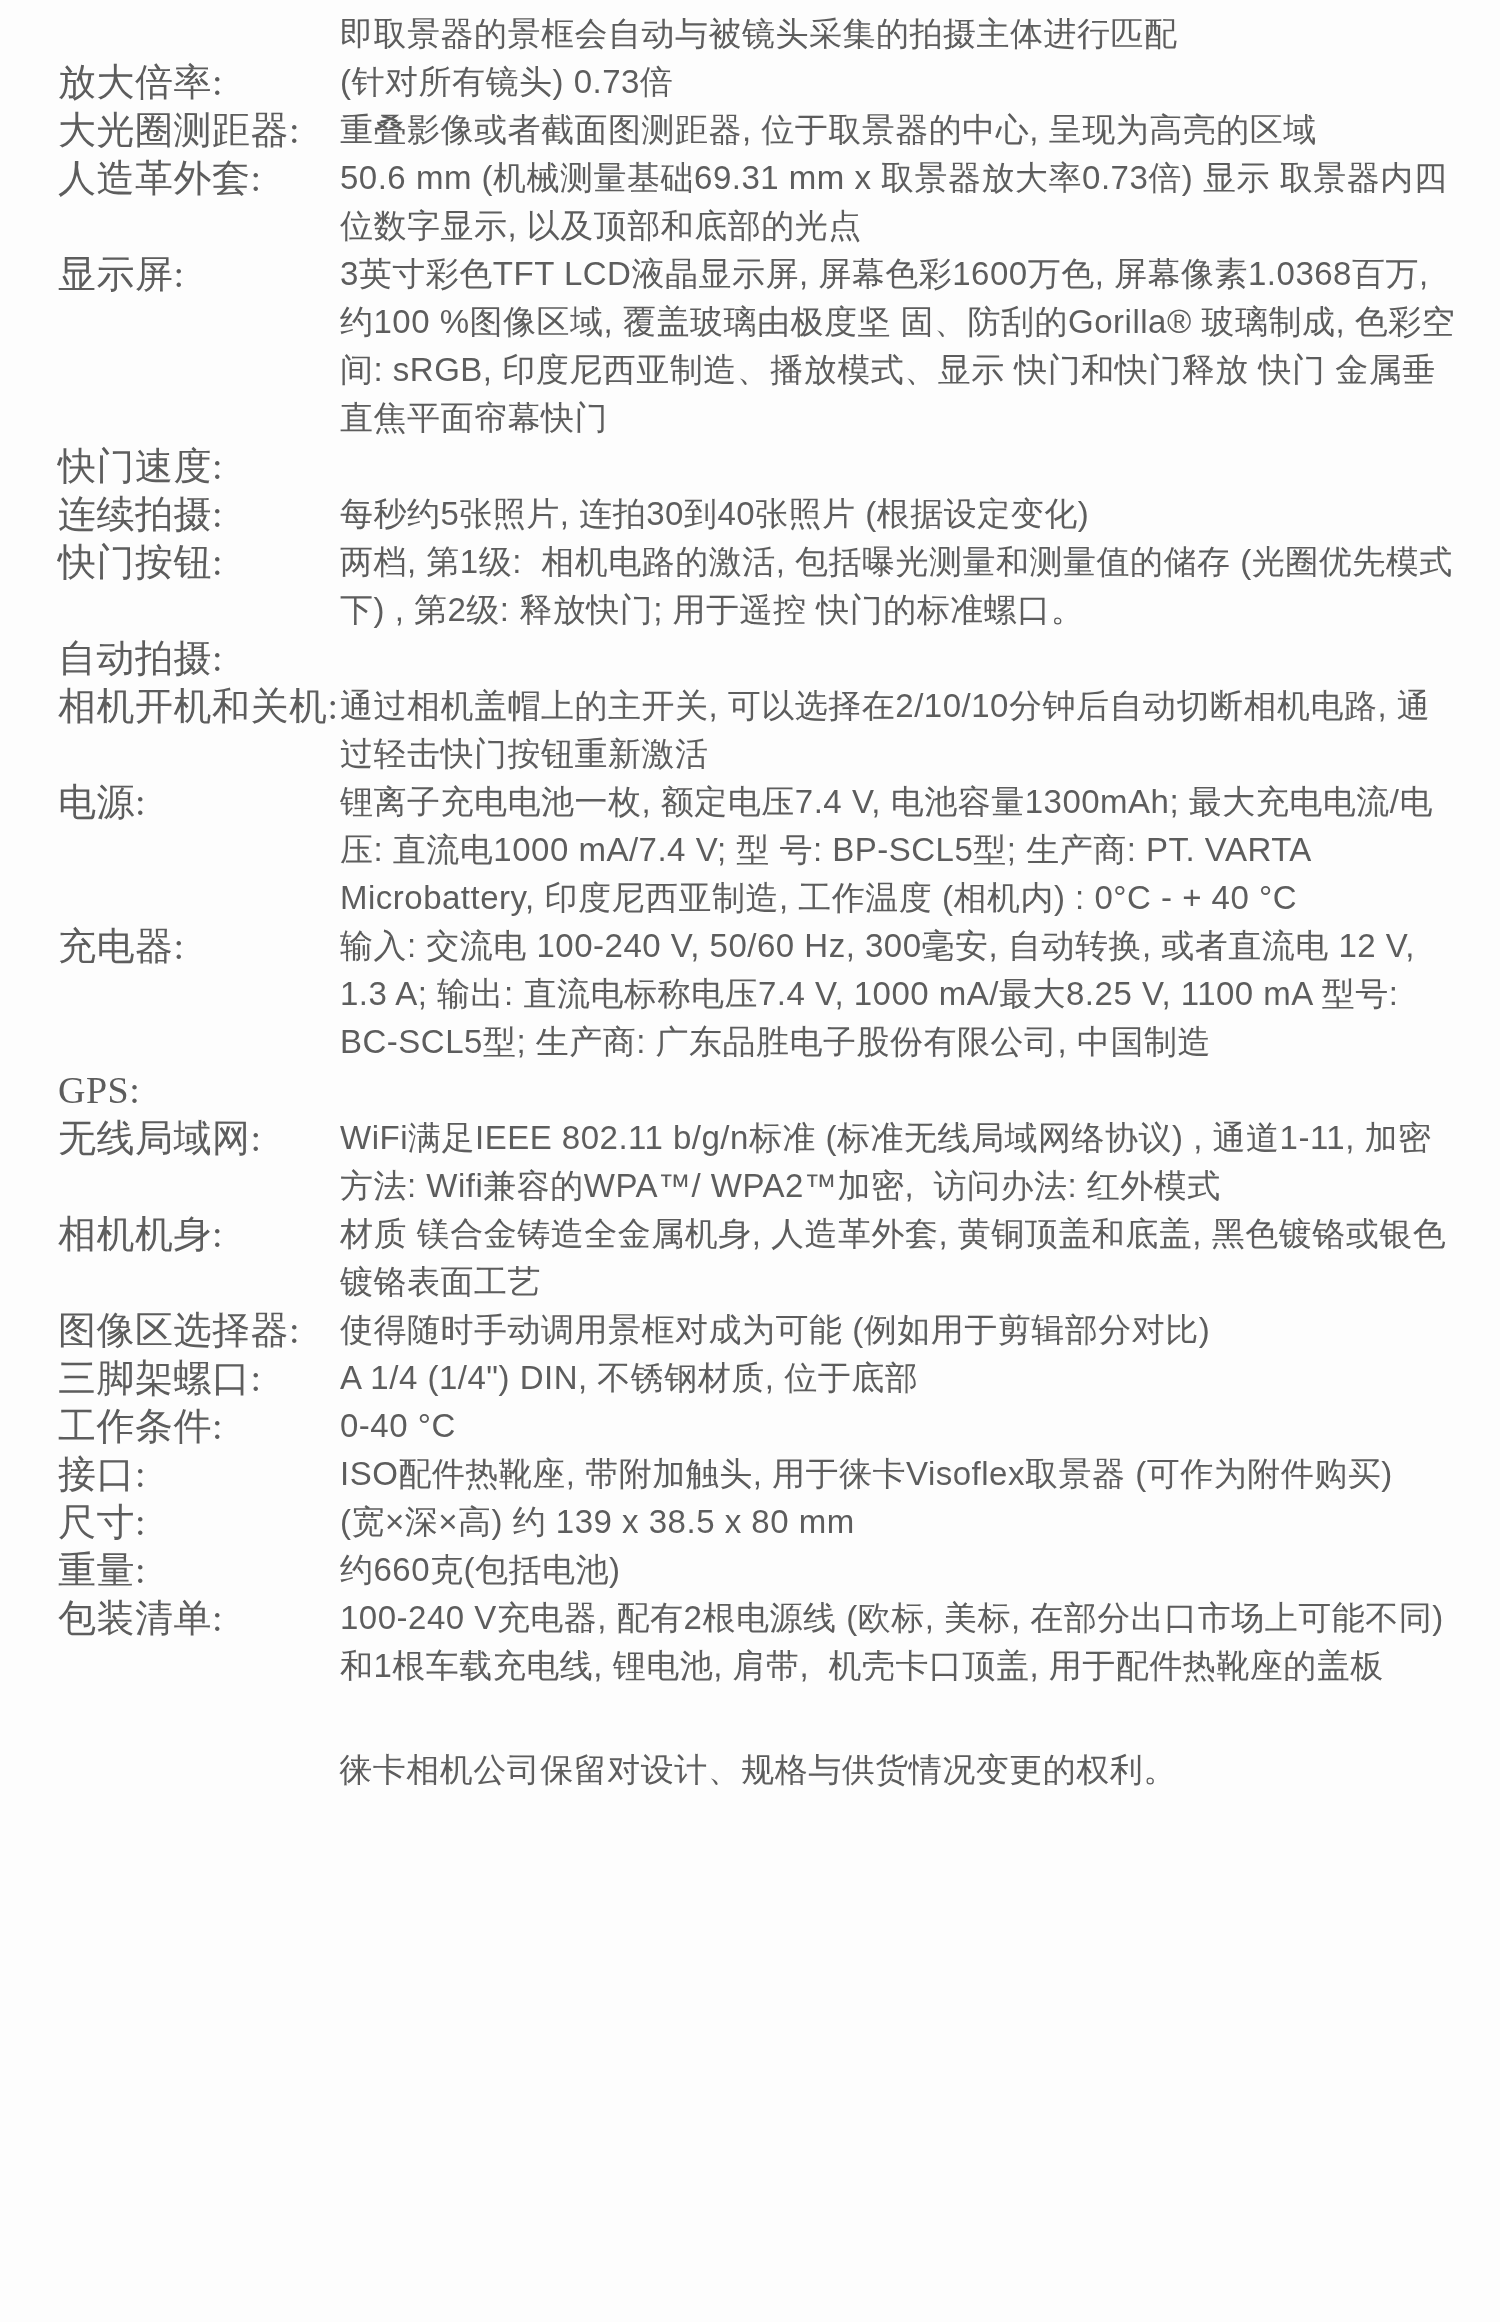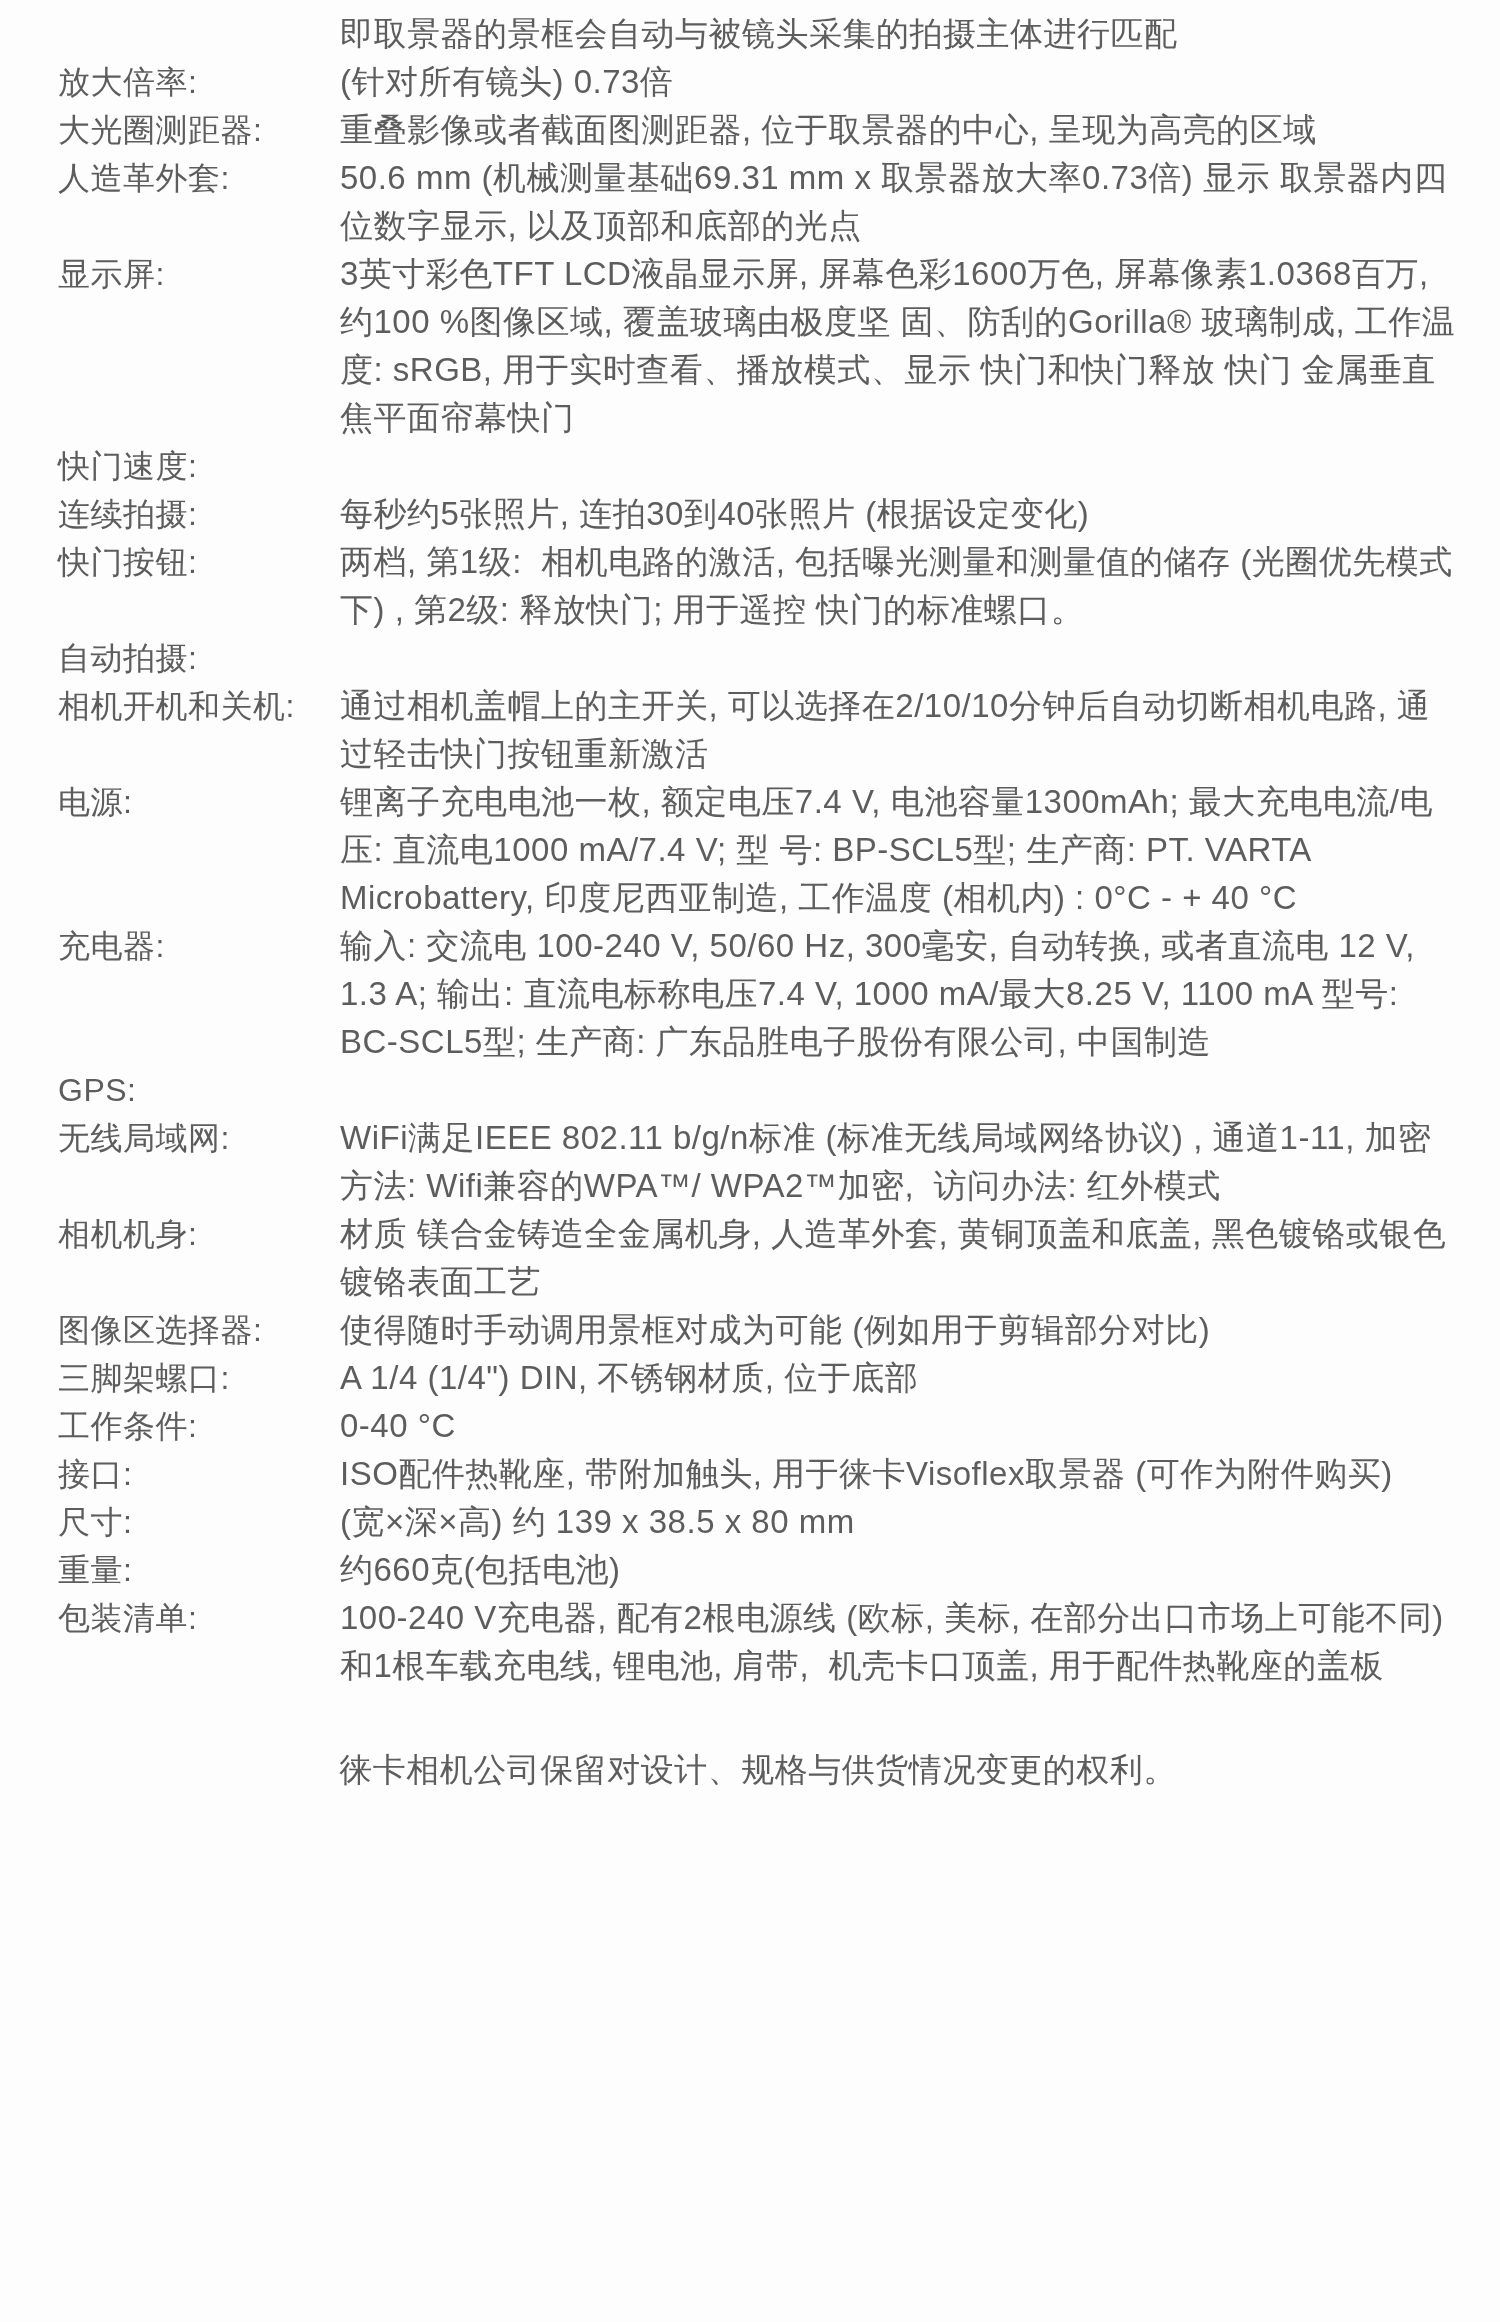--- a/index.html
+++ b/index.html
@@ -19,24 +19,25 @@
     width: 1500px;
     padding: 10px 42px 0 58px;
   }
   .spec-row {
     display: flex;
     align-items: flex-start;
   }
   .spec-label {
     flex: none;
     width: 282px;
-    font-size: 32px;
+    font-size: 38px;
     line-height: 48px;
     white-space: pre-wrap;
     letter-spacing: 0.5px;
+    font-family: Liberation Serif, serif;
   }
   .spec-value {
     flex: 1;
     font-size: 33px;
     line-height: 48px;
     white-space: pre-wrap;
     letter-spacing: 0.5px;
     word-break: break-word;
   }
   .sheet-footer {
@@ -68,21 +69,21 @@
     <div class="spec-value">重叠影像或者截面图测距器, 位于取景器的中心, 呈现为高亮的区域</div>
   </div>
 
   <div class="spec-row">
     <div class="spec-label">人造革外套:</div>
     <div class="spec-value">50.6 mm (机械测量基础69.31 mm x 取景器放大率0.73倍) 显示 取景器内四位数字显示, 以及顶部和底部的光点</div>
   </div>
 
   <div class="spec-row">
     <div class="spec-label">显示屏:</div>
-    <div class="spec-value">3英寸彩色TFT LCD液晶显示屏, 屏幕色彩1600万色, 屏幕像素1.0368百万, 约100 %图像区域, 覆盖玻璃由极度坚 固、防刮的Gorilla® 玻璃制成, 工作温度: sRGB, 用于实时查看、播放模式、显示 快门和快门释放 快门 金属垂直焦平面帘幕快门</div>
+    <div class="spec-value">3英寸彩色TFT LCD液晶显示屏, 屏幕色彩1600万色, 屏幕像素1.0368百万, 约100 %图像区域, 覆盖玻璃由极度坚 固、防刮的Gorilla® 玻璃制成, 色彩空间: sRGB, 印度尼西亚制造、播放模式、显示 快门和快门释放 快门 金属垂直焦平面帘幕快门</div>
   </div>
 
   <div class="spec-row">
     <div class="spec-label">快门速度:</div>
   </div>
 
   <div class="spec-row">
     <div class="spec-label">连续拍摄:</div>
     <div class="spec-value">每秒约5张照片, 连拍30到40张照片 (根据设定变化)</div>
   </div>

